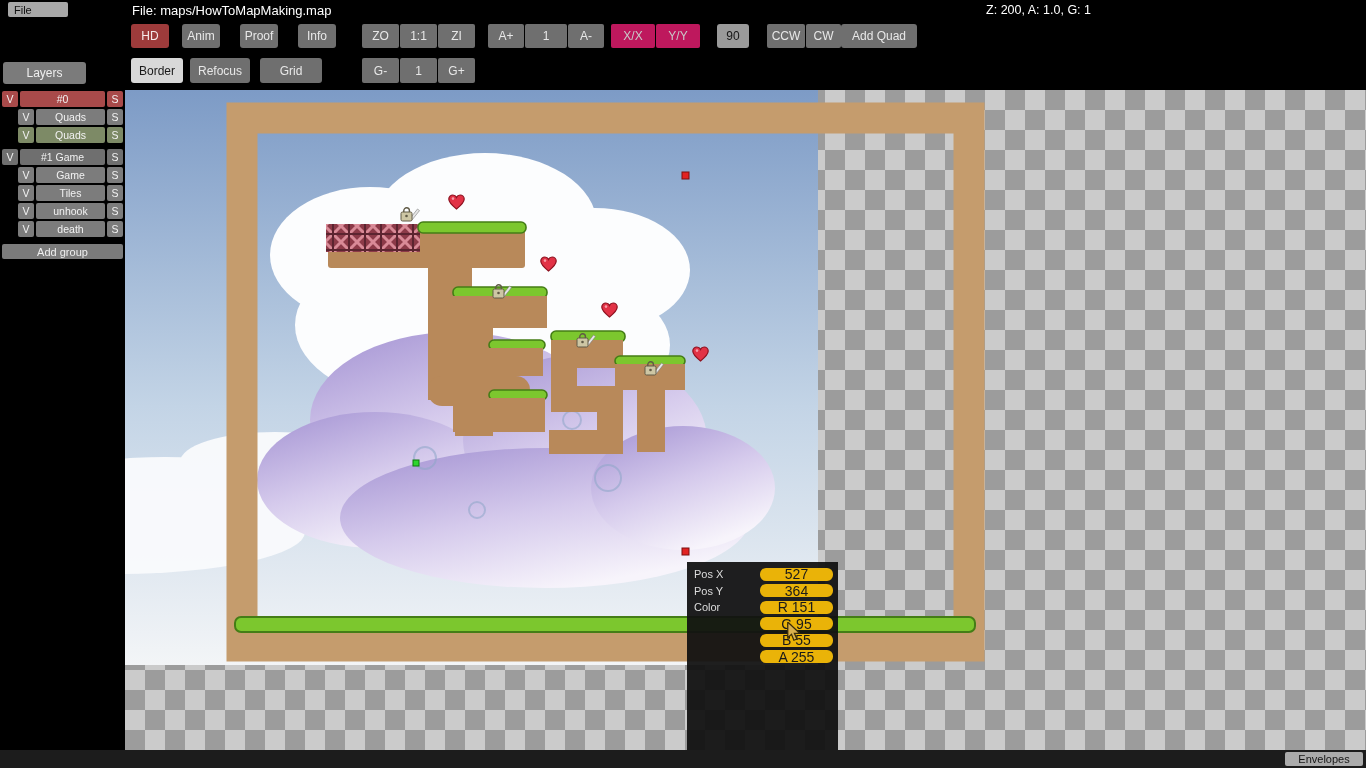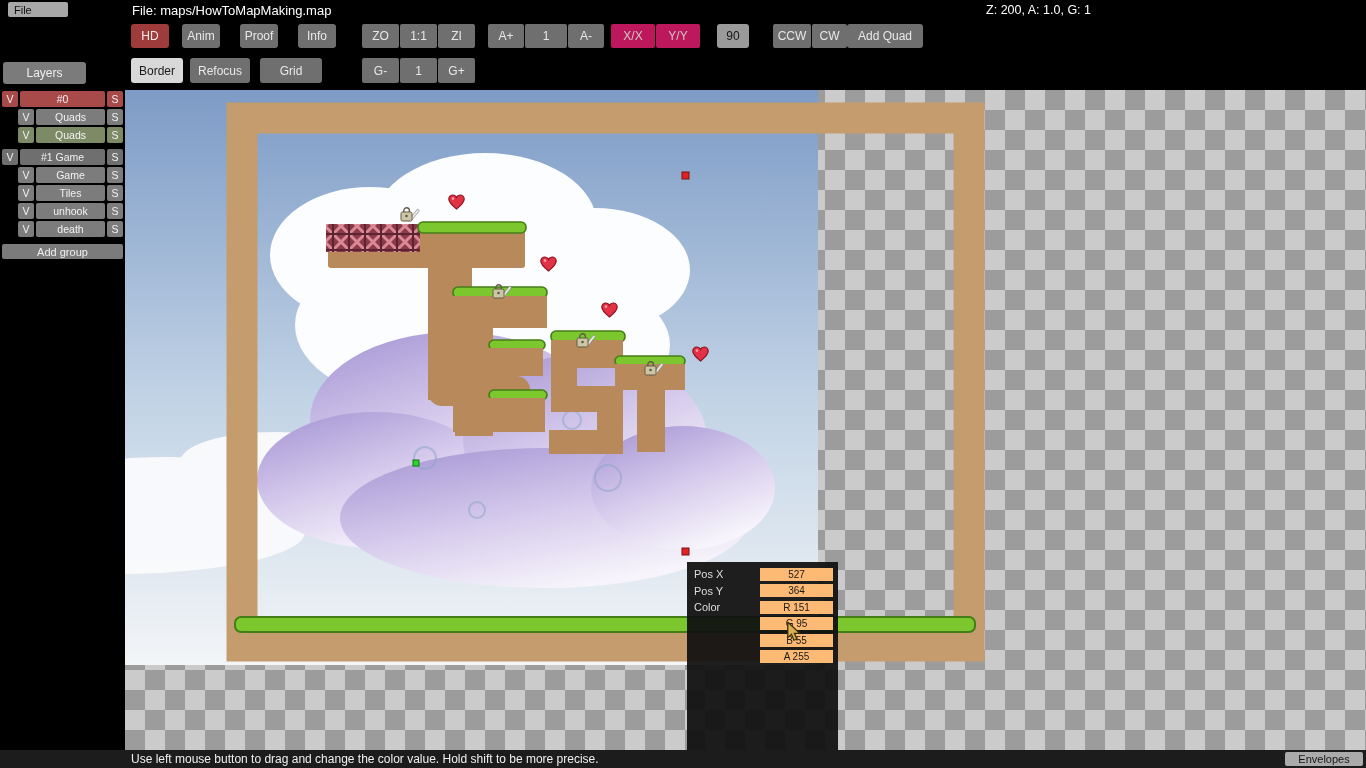--- a/index.html
+++ b/index.html
@@ -51,22 +51,22 @@
       linear-gradient(45deg,#cbcbcb 25%,transparent 25%,transparent 75%,#cbcbcb 75%),
       linear-gradient(45deg,#cbcbcb 25%,transparent 25%,transparent 75%,#cbcbcb 75%);
     background-size:40px 40px;background-position:0 0,20px 20px;z-index:1}
   .canvas svg{position:absolute;left:0;top:0}
 
   
   .popup{position:absolute;left:687px;top:562px;width:151px;height:188px;background:rgba(17,17,17,.94);
     z-index:40;padding-top:4px}
   .prow{display:flex;align-items:center;height:16px;margin-bottom:0.5px}
   .plabel{margin-left:7px;font-size:11px;color:#dcdcdc;white-space:nowrap}
-  .pill{margin-left:auto;margin-right:5px;width:73px;height:13px;background:#fdba74;color:#1a1a1a;
-    border:none;border-radius:0;font-size:10px;font-family:inherit;display:flex;align-items:center;justify-content:center;padding:0}
+  .pill{margin-left:auto;margin-right:5px;width:73px;height:13px;background:#eab308;color:#1a1a1a;
+    border:none;border-radius:6px;font-size:14px;font-family:inherit;display:flex;align-items:center;justify-content:center;padding:0}
   .cursor{position:absolute;left:99px;top:60px;width:16px;height:20px;z-index:50}
 
   
   .statusbar{position:absolute;left:0;top:750px;width:1366px;height:18px;background:#1c1c1c;z-index:30}
   .hint{position:absolute;left:131px;top:2px;font-size:12px;color:#f0f0f0;white-space:nowrap}
   .envelopes{position:absolute;right:3px;top:2px;width:78px;height:14px;background:#ababab;color:#151515;
     border:none;border-radius:2px;font-size:11px;font-family:inherit}
 </style>
 </head>
 <body>
@@ -208,21 +208,21 @@
   <div class="seg" style="margin-left:13px">
     <button class="btn" style="width:36px">A+</button>
     <button class="btn" style="width:42px">1</button>
     <button class="btn" style="width:36px">A-</button>
   </div>
   <div class="seg dark" style="margin-left:7px">
     <button class="btn" style="width:44px">X/X</button>
     <button class="btn" style="width:44px">Y/Y</button>
   </div>
   <button class="btn mid" style="width:32px;margin-left:17px">90</button>
-  <div class="seg" style="margin-left:24px">
+  <div class="seg" style="margin-left:18px">
     <button class="btn" style="width:38px">CCW</button>
     <button class="btn" style="width:35px">CW</button>
   </div>
   <button class="btn" style="width:76px;">Add Quad</button>
 </div>
 
 <div class="trow trow2">
   <button class="btn light" style="width:52px">Border</button>
   <button class="btn" style="width:60px;margin-left:7px">Refocus</button>
   <button class="btn" style="width:62px;margin-left:10px">Grid</button>
@@ -306,15 +306,14 @@
   <div class="prow">
     <span class="plabel"></span>
     <button class="pill">A 255</button>
   </div>
   <svg class="cursor" viewBox="0 0 12 16">
     <polygon points="1,0 1,12.5 4,9.8 5.9,14.6 8.3,13.6 6.3,9 10.3,8.8" fill="#d9b04f" stroke="#3a2c06" stroke-width="1"></polygon>
   </svg>
 </div>
 
 <div class="statusbar">
-  <span class="hint">Use left mouse button to drag and change the color value. Hold shift to be more precise.</span>
   <button class="envelopes">Envelopes</button>
 </div>
 
 </body></html>

